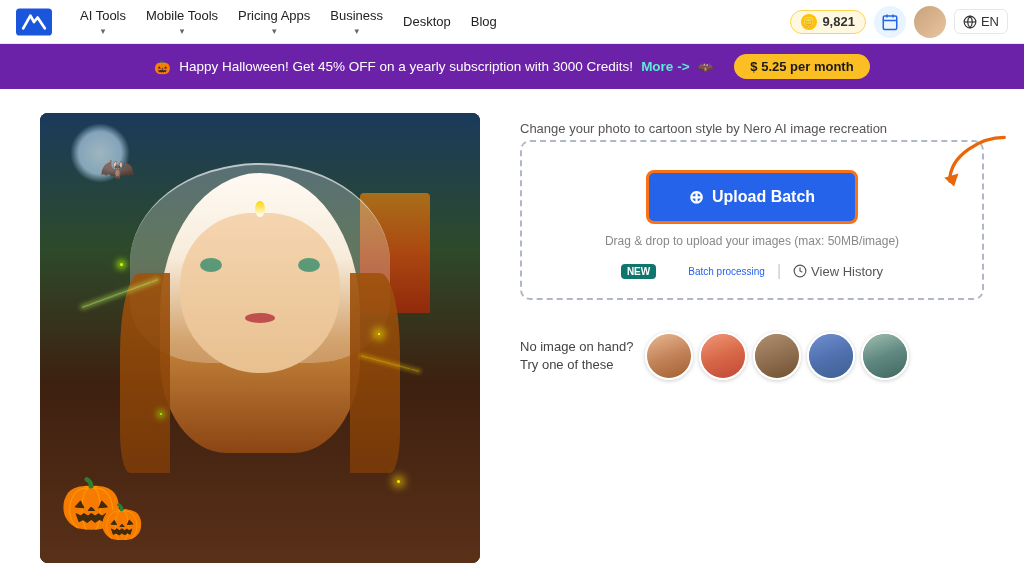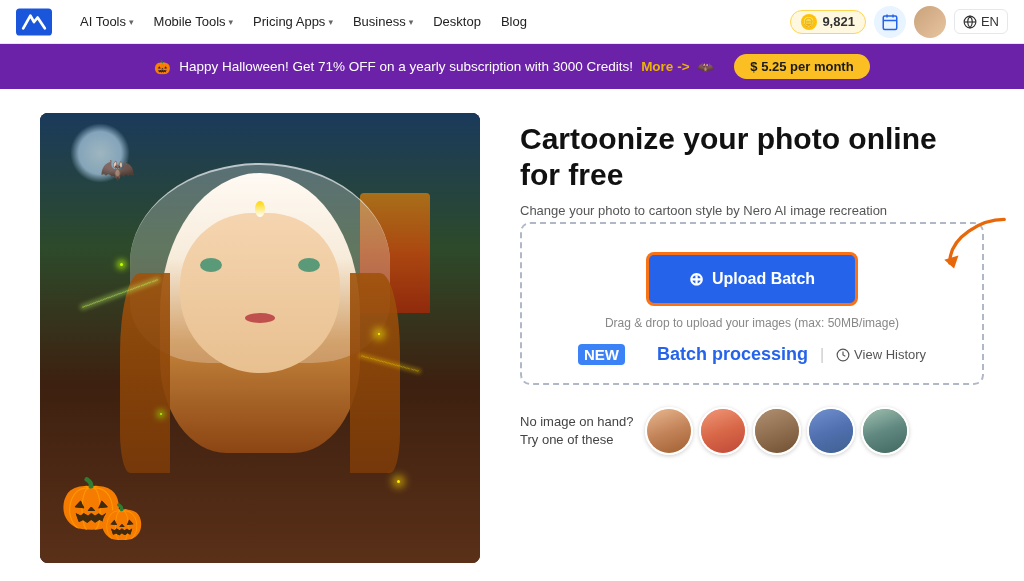--- a/index.html
+++ b/index.html
@@ -10,20 +10,21 @@
       display: flex; align-items: center; height: 44px; padding: 0 16px;
       border-bottom: 1px solid #e5e7eb; background: #fff;
     }
     .navbar-logo { display: flex; align-items: center; margin-right: 20px; }
     .navbar-logo svg { width: 36px; height: 28px; }
     .nav-items { display: flex; align-items: center; gap: 4px; flex: 1; }
     .nav-item {
       display: flex; align-items: center; gap: 3px; padding: 4px 8px;
       font-size: 13px; font-weight: 500; color: #222; cursor: pointer;
       white-space: nowrap;
+      flex-direction: column;
     }
     .nav-chevron { font-size: 9px; color: #666; }
     .nav-right { display: flex; align-items: center; gap: 8px; margin-left: auto; }
     .coins-badge {
       display: flex; align-items: center; gap: 5px; background: #fff8e1;
       border: 1px solid #ffd54f; border-radius: 20px; padding: 3px 10px;
       font-size: 13px; font-weight: 600; color: #333;
     }
     .coin-icon { width: 16px; height: 16px; background: #ffc107; border-radius: 50%; display: flex; align-items: center; justify-content: center; font-size: 9px; }
     .nav-icon-btn {
@@ -36,21 +37,21 @@
       border: 1px solid #e5e7eb; border-radius: 6px; font-size: 13px;
       cursor: pointer; color: #333;
     }
 
     
     .promo-banner {
       background: #6b21a8; color: #fff; text-align: center;
       padding: 10px 16px; font-size: 13.5px; display: flex;
       align-items: center; justify-content: center; gap: 8px;
     }
-    .promo-banner .more-link { color: #eab308; font-weight: 600; cursor: pointer; text-decoration: none; }
+    .promo-banner .more-link { color: #5eead4; font-weight: 600; cursor: pointer; text-decoration: none; }
     .price-pill {
       background: #fbbf24; color: #1a1a1a; font-weight: 700;
       padding: 5px 16px; border-radius: 20px; font-size: 13px; margin-left: 12px;
       cursor: pointer;
     }
 
     
     .main-content {
       display: flex; align-items: flex-start; padding: 24px 40px 0 40px;
       gap: 40px; height: calc(581px - 44px - 42px);
@@ -88,29 +89,29 @@
     .upload-btn {
       display: inline-flex; align-items: center; gap: 8px;
       background: #2563eb; color: #fff; border: 3px solid #f97316;
       border-radius: 8px; padding: 13px 40px; font-size: 16px; font-weight: 600;
       cursor: pointer; margin-bottom: 10px;
     }
     .upload-btn-icon { font-size: 18px; }
     .drag-hint { font-size: 12px; color: #888; margin-bottom: 14px; }
     .bottom-actions { display: flex; align-items: center; justify-content: center; gap: 12px; }
     .batch-badge {
-      background: #3b82f6; color: #fff; font-size: 15px; font-weight: 700;
+      background: #0f766e; color: #fff; font-size: 10px; font-weight: 700;
       padding: 2px 6px; border-radius: 4px; margin-right: 20px;
     }
-    .batch-link { font-size: 18px; color: #2563eb; font-weight: 700; cursor: pointer; }
+    .batch-link { font-size: 10px; color: #2563eb; font-weight: 400; cursor: pointer; }
     .separator { color: #ccc; }
     .history-link { display: flex; align-items: center; gap: 4px; font-size: 13px; color: #555; cursor: pointer; }
 
     
-    .samples-section { display: flex; align-items: center; gap: 12px; margin-top: 22px; }
+    .samples-section { display: flex; align-items: center; gap: 12px; margin-top: 32px; }
     .samples-label { font-size: 13px; color: #444; font-weight: 500; line-height: 1.4; }
     .samples-row { display: flex; gap: 6px; }
     .sample-img {
       width: 48px; height: 48px; border-radius: 50%; overflow: hidden;
       border: 2px solid #fff; box-shadow: 0 1px 4px rgba(0,0,0,0.2);
       cursor: pointer;
     }
     .sample-img-1 { background: linear-gradient(135deg, #c9a27a, #e8c4a0); }
     .sample-img-2 { background: linear-gradient(135deg, #e07070, #f09090); }
     .sample-img-3 { background: linear-gradient(135deg, #8a6a50, #b08060); }
@@ -175,21 +176,21 @@
           <line x1="2" y1="12" x2="22" y2="12"></line>
           <path d="M12 2a15.3 15.3 0 0 1 4 10 15.3 15.3 0 0 1-4 10 15.3 15.3 0 0 1-4-10 15.3 15.3 0 0 1 4-10z"></path>
       </svg>
       <span>EN</span>
     </div>
   </div>
 </nav>
 
 <div class="promo-banner">
   <span>🎃</span>
-  <span>Happy Halloween! Get 71% OFF on a yearly subscription with 3000 Credits!</span>
+  <span>Happy Halloween! Get 45% OFF on a yearly subscription with 3000 Credits!</span>
   <a class="more-link">More -&gt;</a>
   <span>🦇</span>
   <div class="price-pill">$ 5.25 per month</div>
 </div>
 
 <div class="main-content">
 
   <div class="left-image">
     <div class="left-image-placeholder">
 
@@ -227,21 +228,20 @@
       <div style="position:absolute;top:220px;right:100px;width:2px;height:2px;background:#ffff00;border-radius:50%;box-shadow:0 0 8px 4px rgba(255,255,0,0.7);"></div>
       <div style="position:absolute;top:300px;left:120px;width:2px;height:2px;background:#aaff00;border-radius:50%;box-shadow:0 0 6px 3px rgba(160,255,0,0.6);"></div>
       <div style="position:absolute;bottom:80px;right:80px;width:3px;height:3px;background:#ffee00;border-radius:50%;box-shadow:0 0 8px 4px rgba(255,220,0,0.7);"></div>
 
       <div style="position:absolute;top:180px;left:40px;width:80px;height:1px;background:rgba(200,255,100,0.6);transform:rotate(-20deg);box-shadow:0 0 4px 2px rgba(200,255,100,0.4);"></div>
       <div style="position:absolute;top:250px;right:60px;width:60px;height:1px;background:rgba(255,220,0,0.5);transform:rotate(15deg);box-shadow:0 0 4px 2px rgba(255,220,0,0.3);"></div>
     </div>
   </div>
 
   <div class="right-panel">
-    <h1>Cartoonize your photo online for free</h1>
     <p class="subtitle">Change your photo to cartoon style by Nero AI image recreation</p>
 
     <div class="upload-area" style="position:relative;">
       
       <svg class="arrow-svg" viewBox="0 0 70 55" fill="none" xmlns="http://www.w3.org/2000/svg" style="position:absolute;top:-10px;right:-35px;width:80px;height:60px;pointer-events:none;">
         <path d="M60 5 C40 5, 10 20, 10 45" stroke="#e8670a" stroke-width="3" fill="none" stroke-linecap="round"></path>
         <polygon points="5,42 14,50 18,38" fill="#e8670a"></polygon>
       </svg>
 
       <button class="upload-btn">

